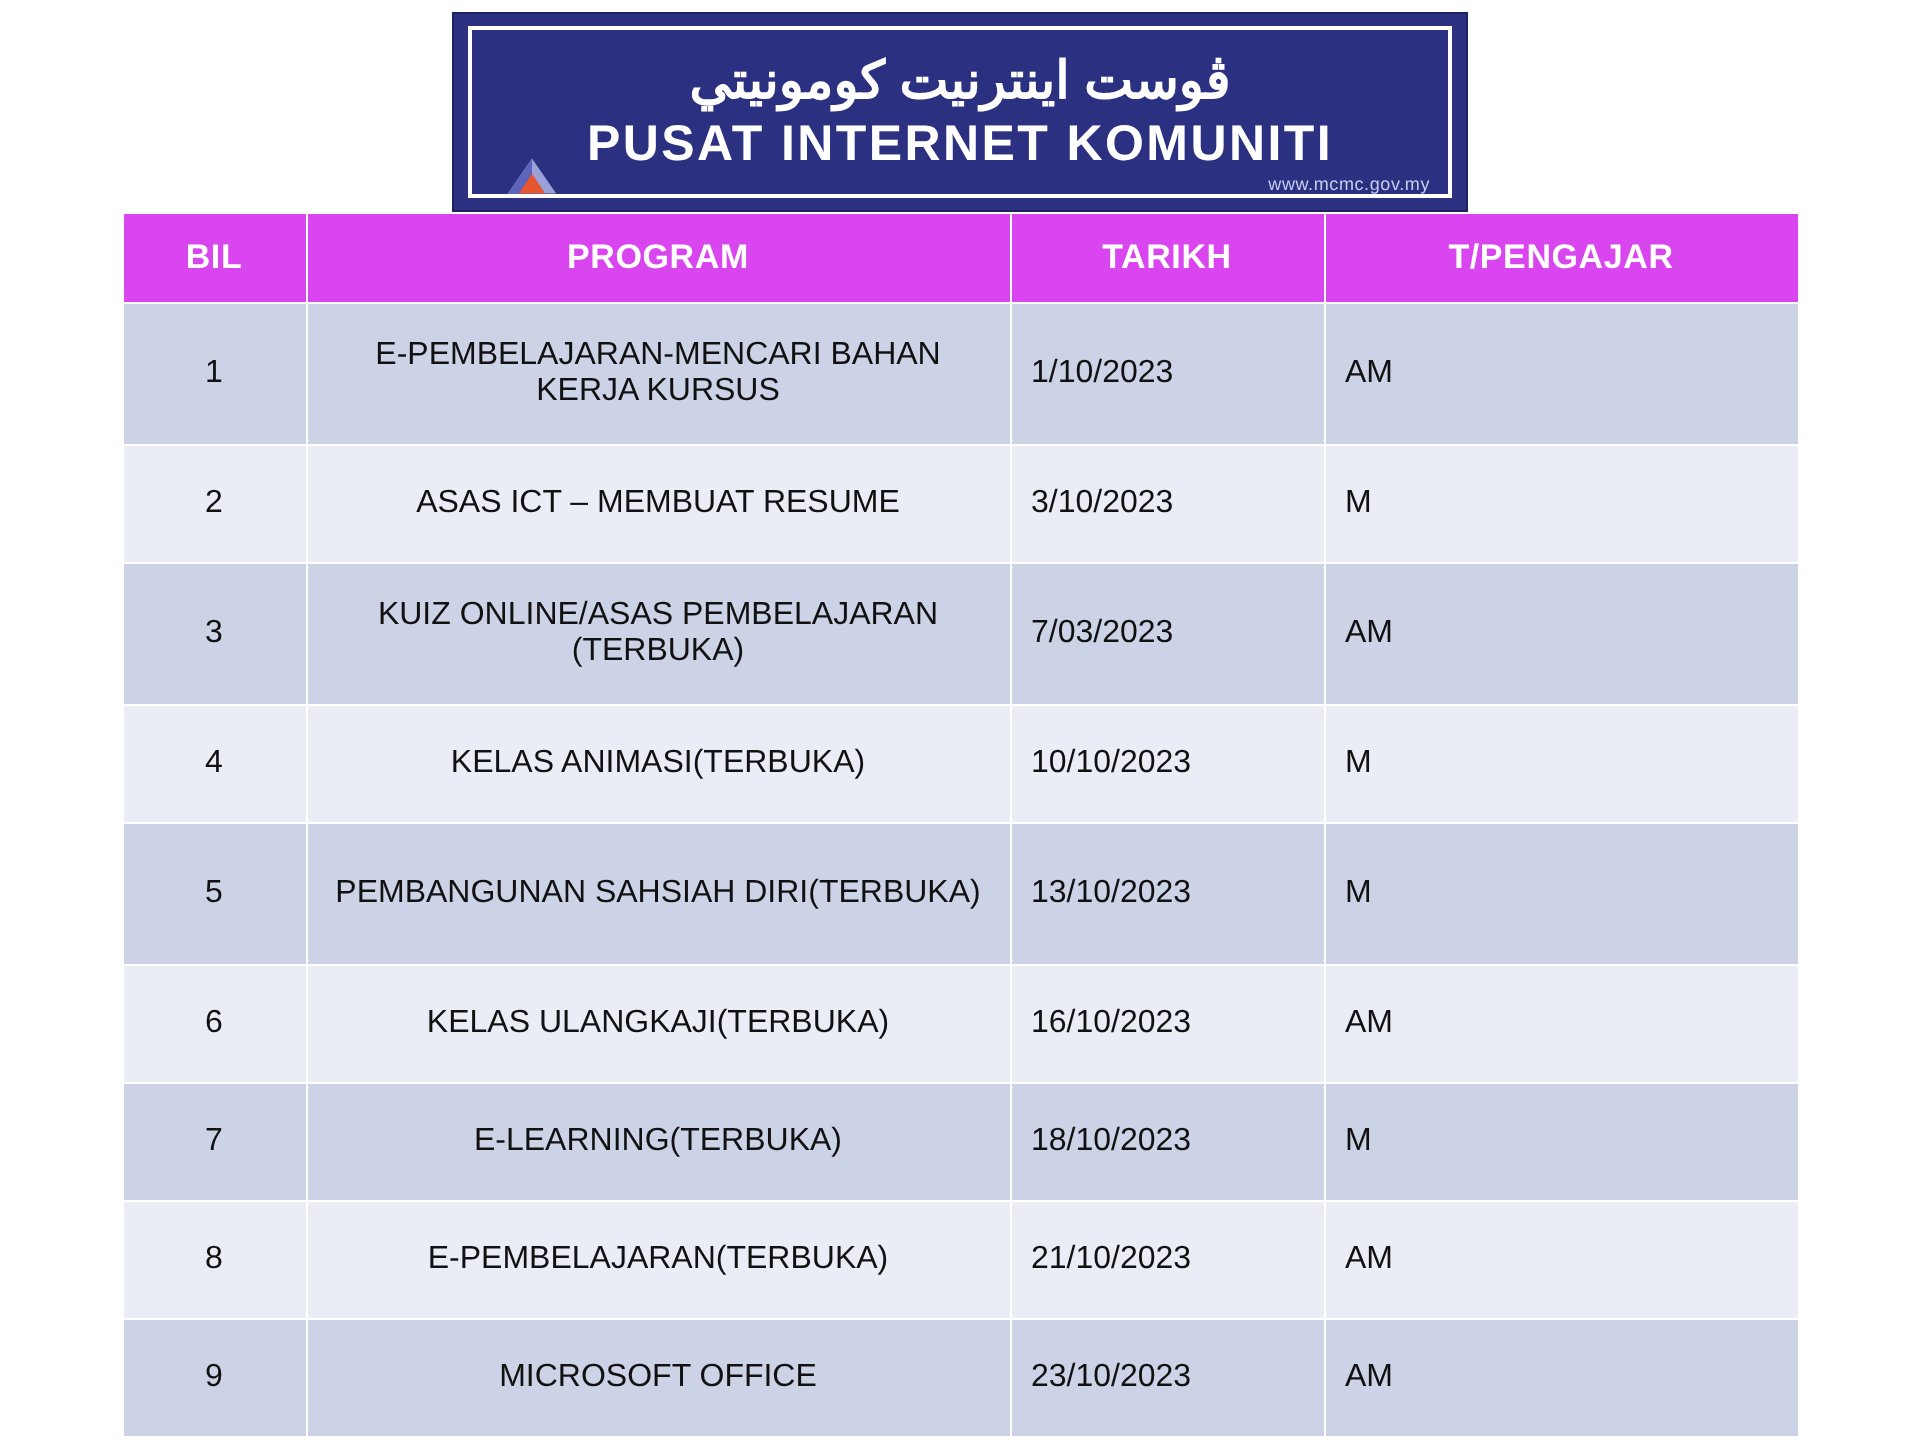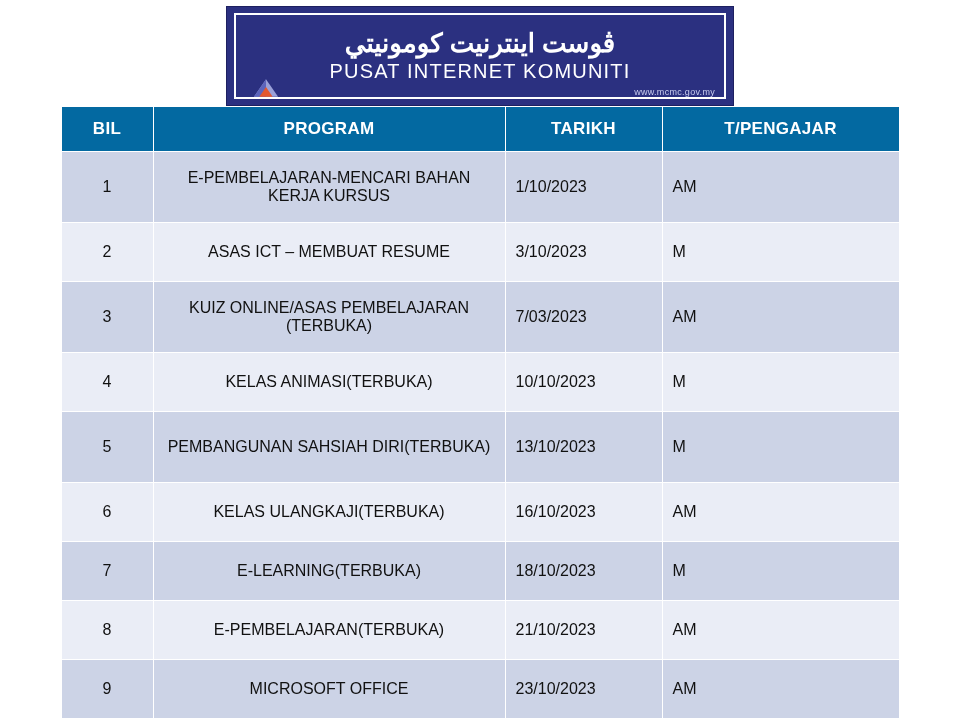--- a/index.html
+++ b/index.html
@@ -53,22 +53,22 @@
     line-height: 1.15;
   }
   .banner-jawi {
     font-size: 26px;
     font-weight: bold;
     letter-spacing: 1px;
     direction: rtl;
     margin-bottom: 2px;
   }
   .banner-title {
-    font-size: 20px;
-    font-weight: normal;
+    font-size: 25px;
+    font-weight: bold;
     letter-spacing: 1.2px;
   }
   .banner-url {
     position: absolute;
     right: 18px;
     bottom: 8px;
     z-index: 2;
     color: #c9ccee;
     font-size: 9px;
     letter-spacing: 0.3px;
@@ -97,21 +97,21 @@
   .table-wrap {
     display: flex;
     justify-content: center;
   }
   table.sched {
     width: 838px;
     border-collapse: collapse;
     table-layout: fixed;
   }
   table.sched th {
-    background: #0369a1;
+    background: #d946ef;
     color: #ffffff;
     font-size: 17px;
     font-weight: bold;
     text-align: center;
     height: 42px;
     border: 1px solid #ffffff;
     letter-spacing: 0.3px;
   }
   table.sched td {
     font-size: 16px;

